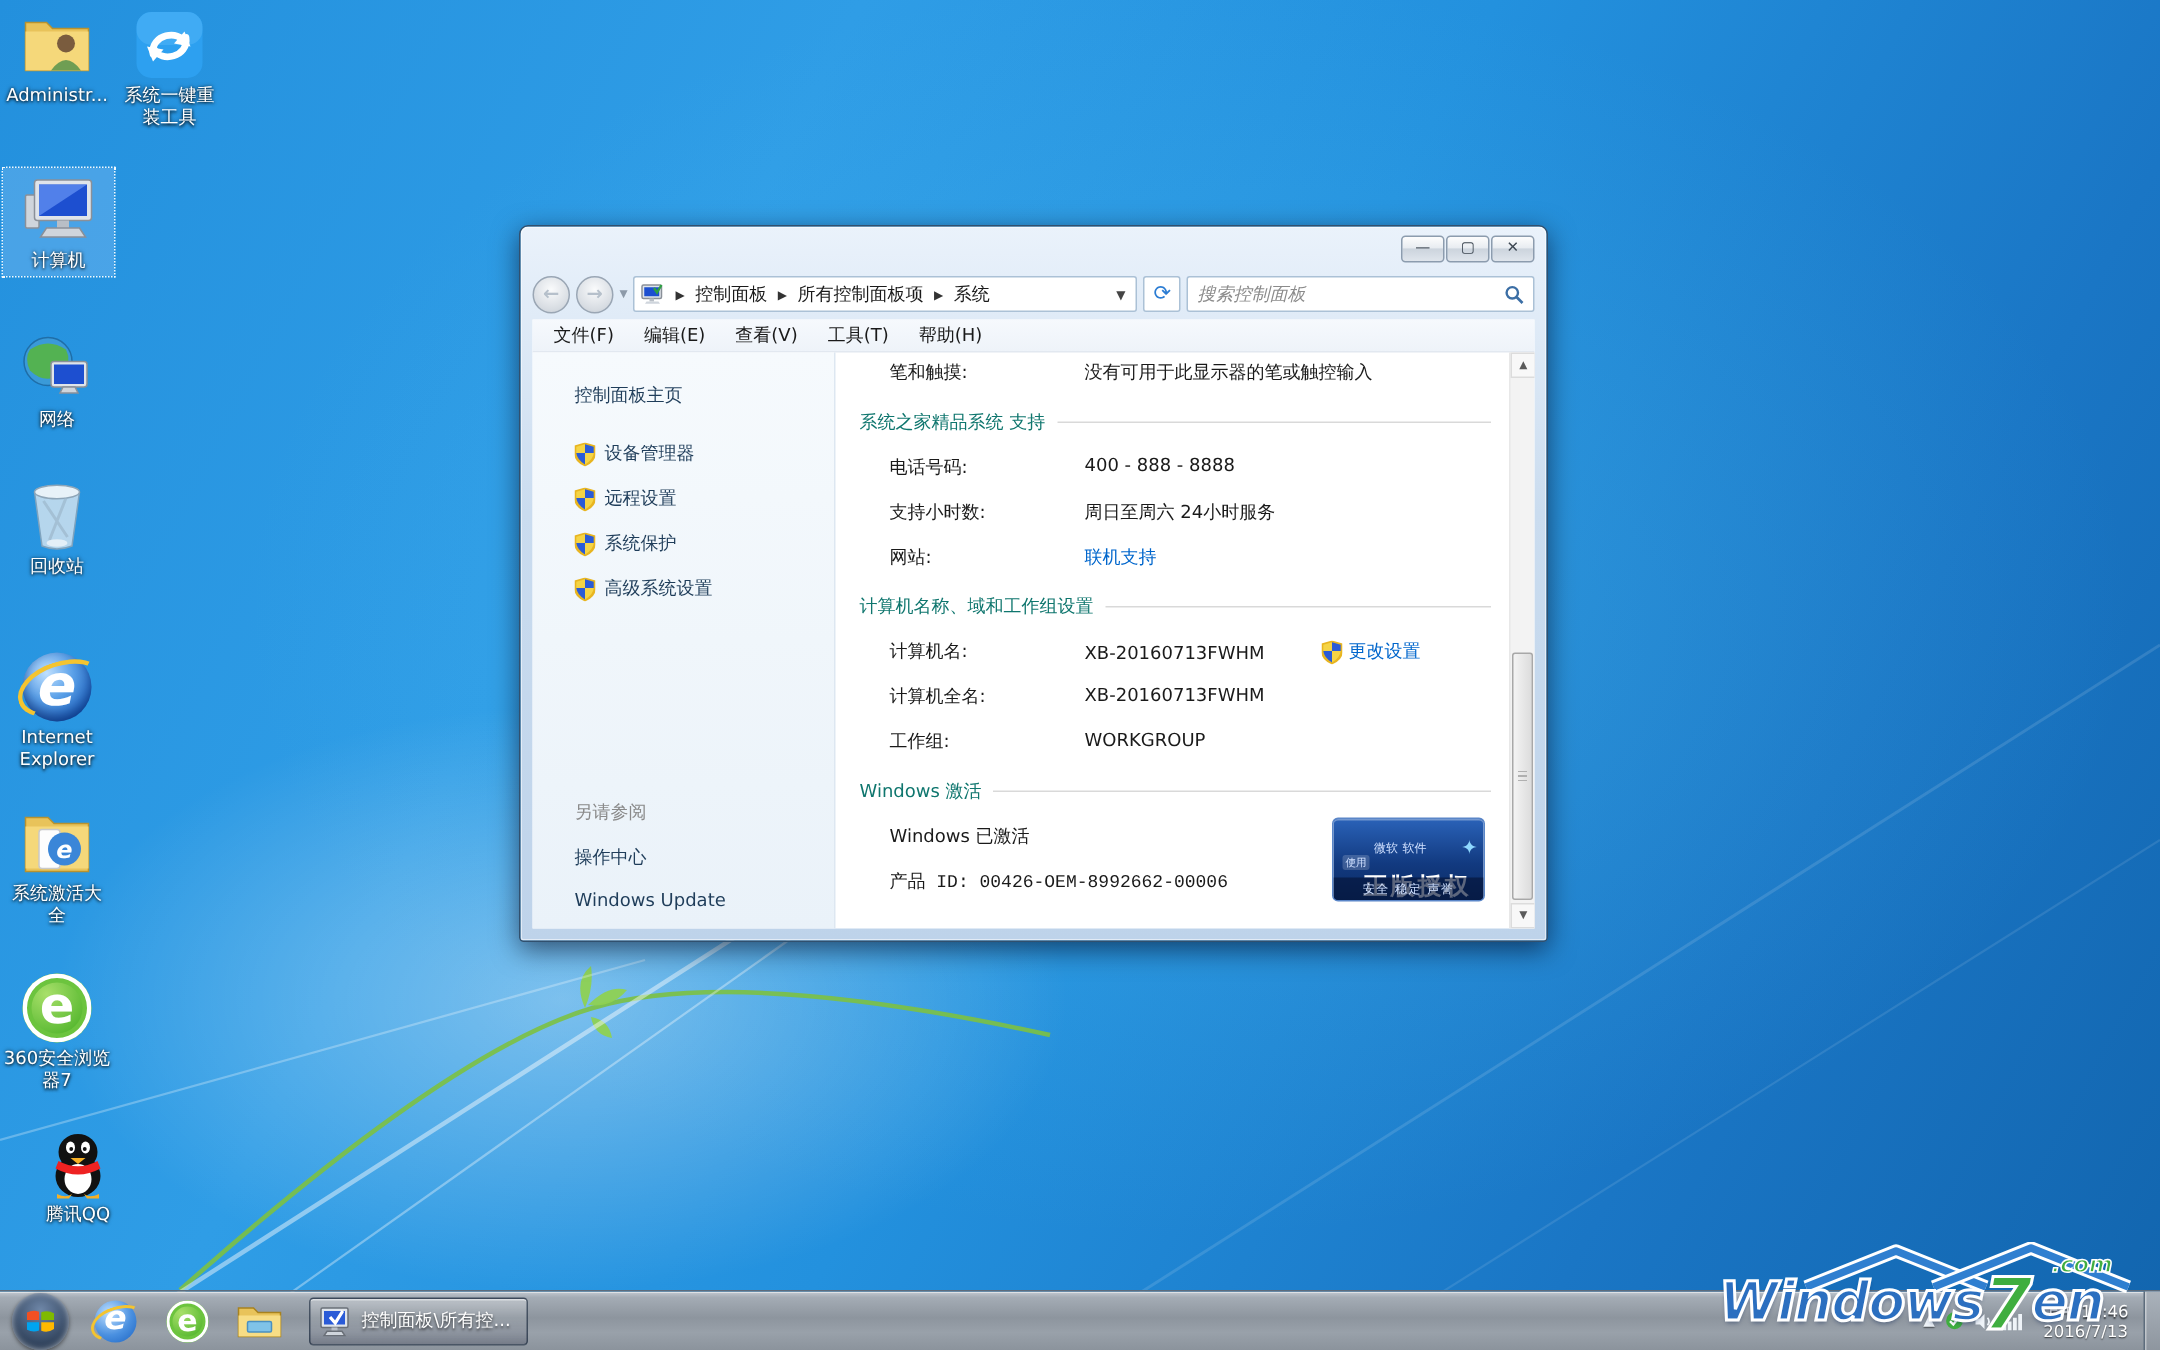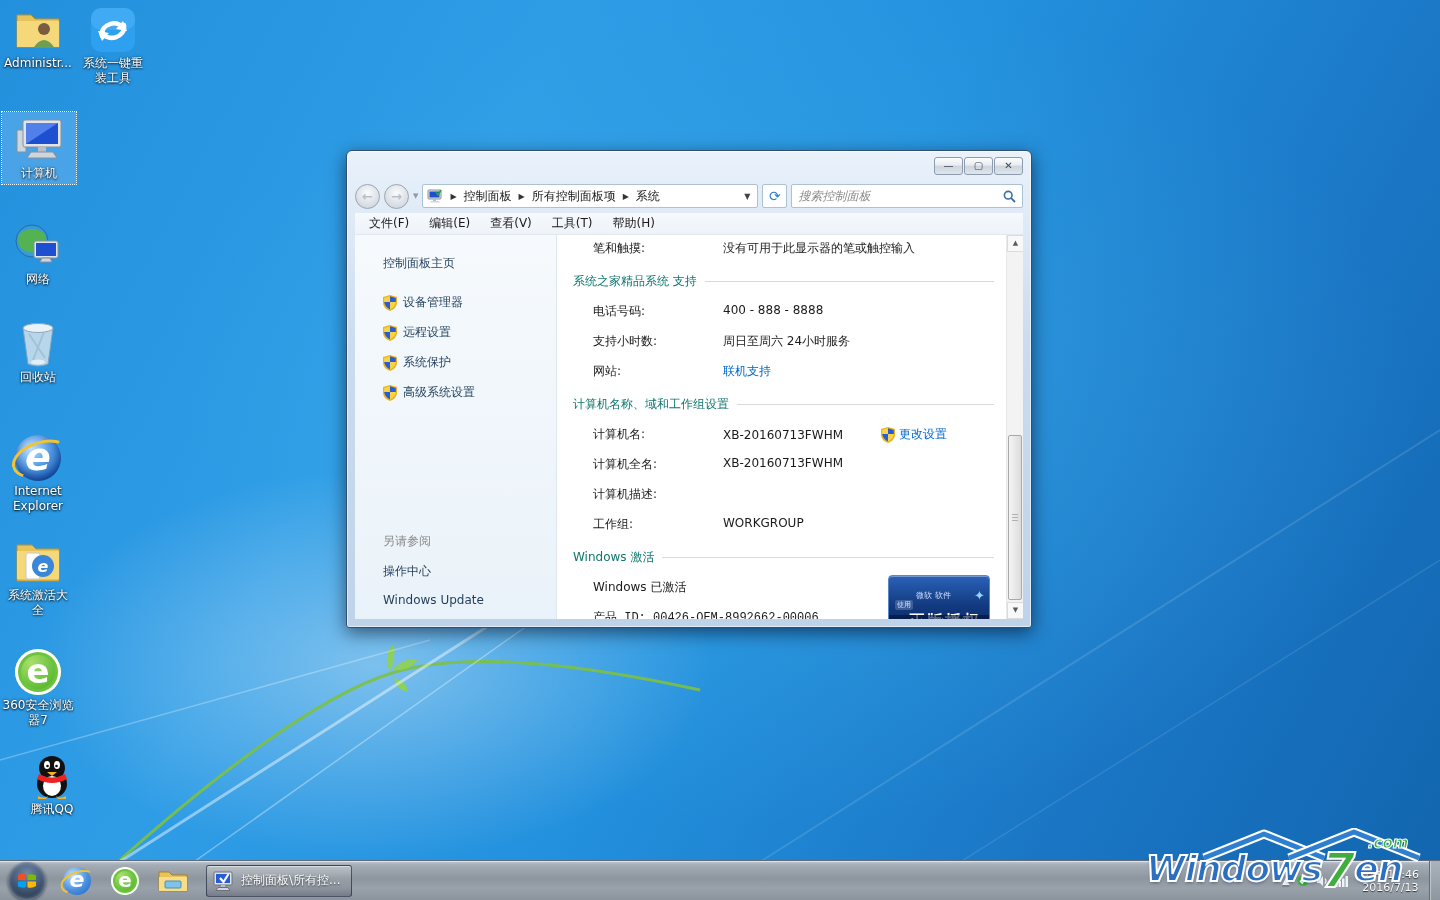--- a/index.html
+++ b/index.html
@@ -383,24 +383,20 @@
                   <path d="M7 7 H12.8 Q12.4 11.6 7 14.6 Z" fill="#f5d445"></path>
                   <path d="M1.2 7 H7 V14.6 Q1.8 11.6 1.2 7 Z" fill="#2a5bd7"></path>
                 </svg>
               <a class="link" href="#">更改设置</a>
             </div>
           </div>
           <div class="crow">
             <div class="lab">计算机全名:</div>
             <div class="val">XB-20160713FWHM</div>
           </div>
-          <div class="crow">
-            <div class="lab">计算机描述:</div>
-            <div class="val"></div>
-          </div>
           <div class="crow" style="margin-bottom:16px;">
             <div class="lab">工作组:</div>
             <div class="val">WORKGROUP</div>
           </div>
 
           <div class="activzone">
             <div class="sect">
               <span>Windows 激活</span>
                 <span class="rule"></span>
             </div>

